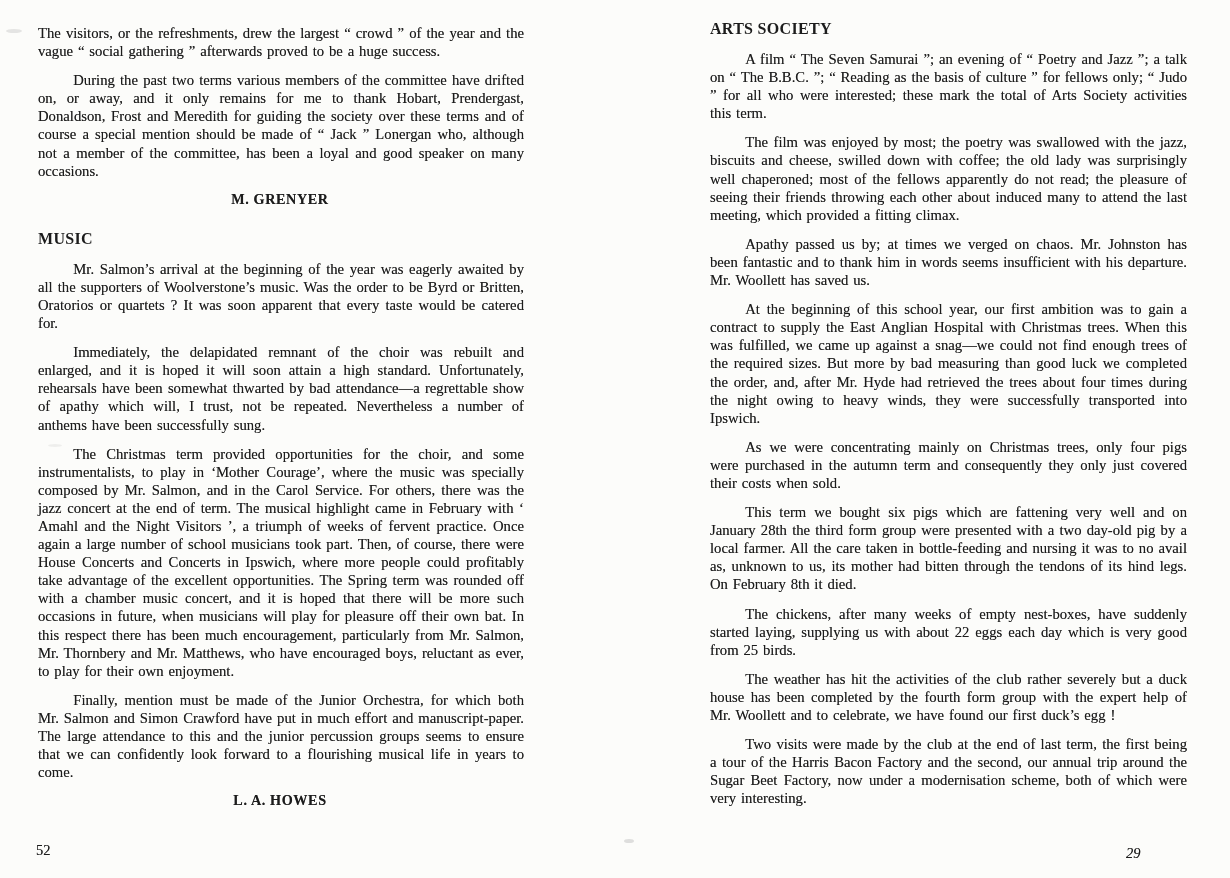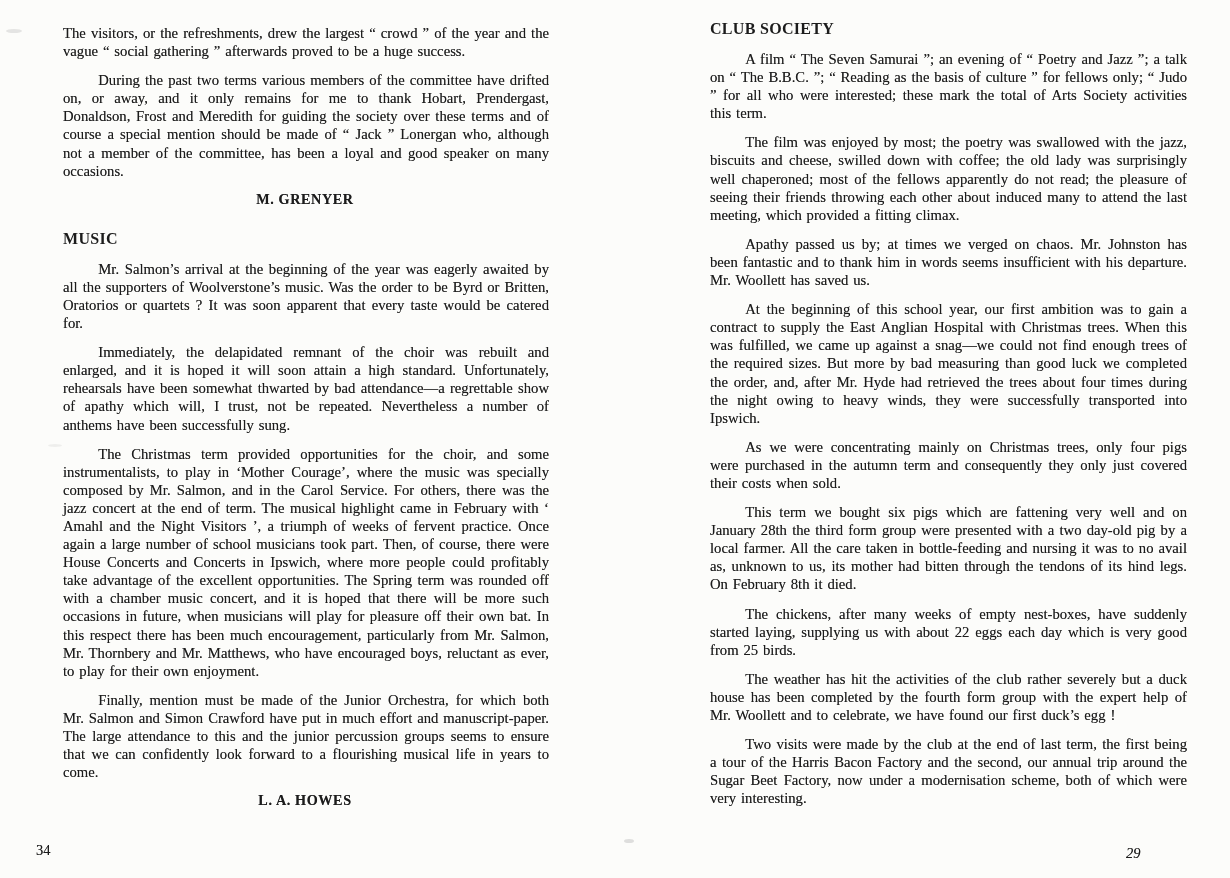--- a/index.html
+++ b/index.html
@@ -13,21 +13,21 @@
     height: 878px;
     background: #fcfcfa;
     overflow: hidden;
     font-family: "Liberation Serif", serif;
     color: #1c1c1c;
   }
   .page {
     position: absolute;
     top: 0;
   }
-  .page-left  { left: 38px;  top: 24px; width: 486px; margin-left: 25px; }
+  .page-left  { left: 38px;  top: 24px; width: 486px; }
   .page-right { left: 710px; top: 20px; width: 477px; }
 
   .section-heading {
     font-size: 16px;
     font-weight: bold;
     letter-spacing: 0.3px;
     margin: 0 0 12px 0;
   }
   .section + .section .section-heading {
     margin-top: 22px;
@@ -89,37 +89,37 @@
       <p class="body-para">The Christmas term provided opportunities for the choir, and some instrumentalists, to play in ‘Mother Courage’, where the music was specially composed by Mr. Salmon, and in the Carol Service. For others, there was the jazz concert at the end of term. The musical highlight came in February with ‘ Amahl and the Night Visitors ’, a triumph of weeks of fervent practice. Once again a large number of school musicians took part. Then, of course, there were House Concerts and Concerts in Ipswich, where more people could profitably take advantage of the excellent opportunities. The Spring term was rounded off with a chamber music concert, and it is hoped that there will be more such occasions in future, when musicians will play for pleasure off their own bat. In this respect there has been much encouragement, particularly from Mr. Salmon, Mr. Thornbery and Mr. Matthews, who have encouraged boys, reluctant as ever, to play for their own enjoyment.</p>
       <p class="body-para">Finally, mention must be made of the Junior Orchestra, for which both Mr. Salmon and Simon Crawford have put in much effort and manuscript-paper. The large attendance to this and the junior percussion groups seems to ensure that we can confidently look forward to a flourishing musical life in years to come.</p>
       <div class="signature">L. A. HOWES</div>
     </section>
 
   </div>
 
   <div class="page page-right">
 
     <section class="section">
-      <h2 class="section-heading">CLUB SOCIETY</h2>
+      <h2 class="section-heading">ARTS SOCIETY</h2>
       <p class="body-para">A film “ The Seven Samurai ”; an evening of “ Poetry and Jazz ”; a talk on “ The B.B.C. ”; “ Reading as the basis of culture ” for fellows only; “ Judo ” for all who were interested; these mark the total of Arts Society activities this term.</p>
       <p class="body-para">The film was enjoyed by most; the poetry was swallowed with the jazz, biscuits and cheese, swilled down with coffee; the old lady was surprisingly well chaperoned; most of the fellows apparently do not read; the pleasure of seeing their friends throwing each other about induced many to attend the last meeting, which provided a fitting climax.</p>
       <p class="body-para">Apathy passed us by; at times we verged on chaos. Mr. Johnston has been fantastic and to thank him in words seems insufficient with his departure. Mr. Woollett has saved us.</p>
     </section>
 
     <section class="section">
       <p class="body-para">At the beginning of this school year, our first ambition was to gain a contract to supply the East Anglian Hospital with Christmas trees. When this was fulfilled, we came up against a snag—we could not find enough trees of the required sizes. But more by bad measuring than good luck we completed the order, and, after Mr. Hyde had retrieved the trees about four times during the night owing to heavy winds, they were successfully transported into Ipswich.</p>
       <p class="body-para">As we were concentrating mainly on Christmas trees, only four pigs were purchased in the autumn term and consequently they only just covered their costs when sold.</p>
       <p class="body-para">This term we bought six pigs which are fattening very well and on January 28th the third form group were presented with a two day-old pig by a local farmer. All the care taken in bottle-feeding and nursing it was to no avail as, unknown to us, its mother had bitten through the tendons of its hind legs. On February 8th it died.</p>
       <p class="body-para">The chickens, after many weeks of empty nest-boxes, have suddenly started laying, supplying us with about 22 eggs each day which is very good from 25 birds.</p>
       <p class="body-para">The weather has hit the activities of the club rather severely but a duck house has been completed by the fourth form group with the expert help of Mr. Woollett and to celebrate, we have found our first duck’s egg !</p>
       <p class="body-para">Two visits were made by the club at the end of last term, the first being a tour of the Harris Bacon Factory and the second, our annual trip around the Sugar Beet Factory, now under a modernisation scheme, both of which were very interesting.</p>
     </section>
 
   </div>
 
-  <div class="page-number page-number-left">34</div>
+  <div class="page-number page-number-left">52</div>
   <div class="page-number page-number-right">29</div>
 
   <div class="artifact artifact-1"></div>
   <div class="artifact artifact-2"></div>
   <div class="artifact artifact-3"></div>
 
 </div>
 
 </body></html>

